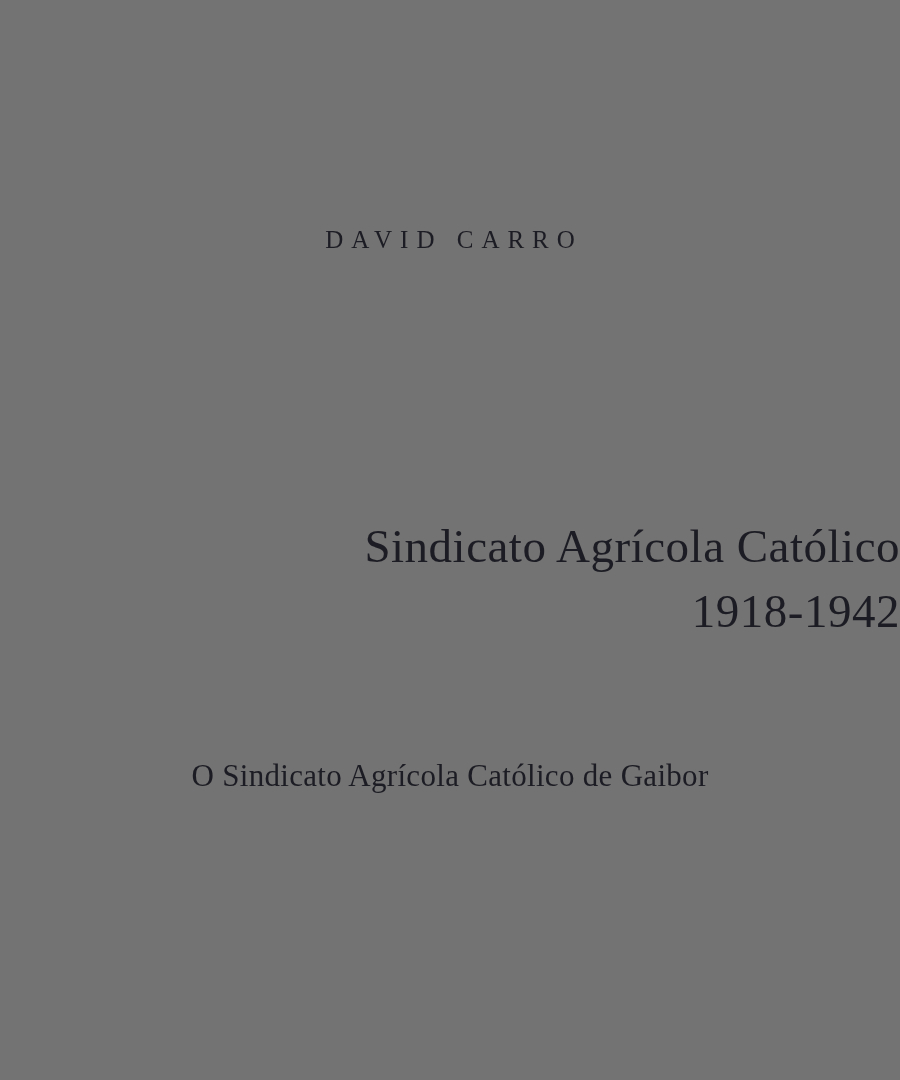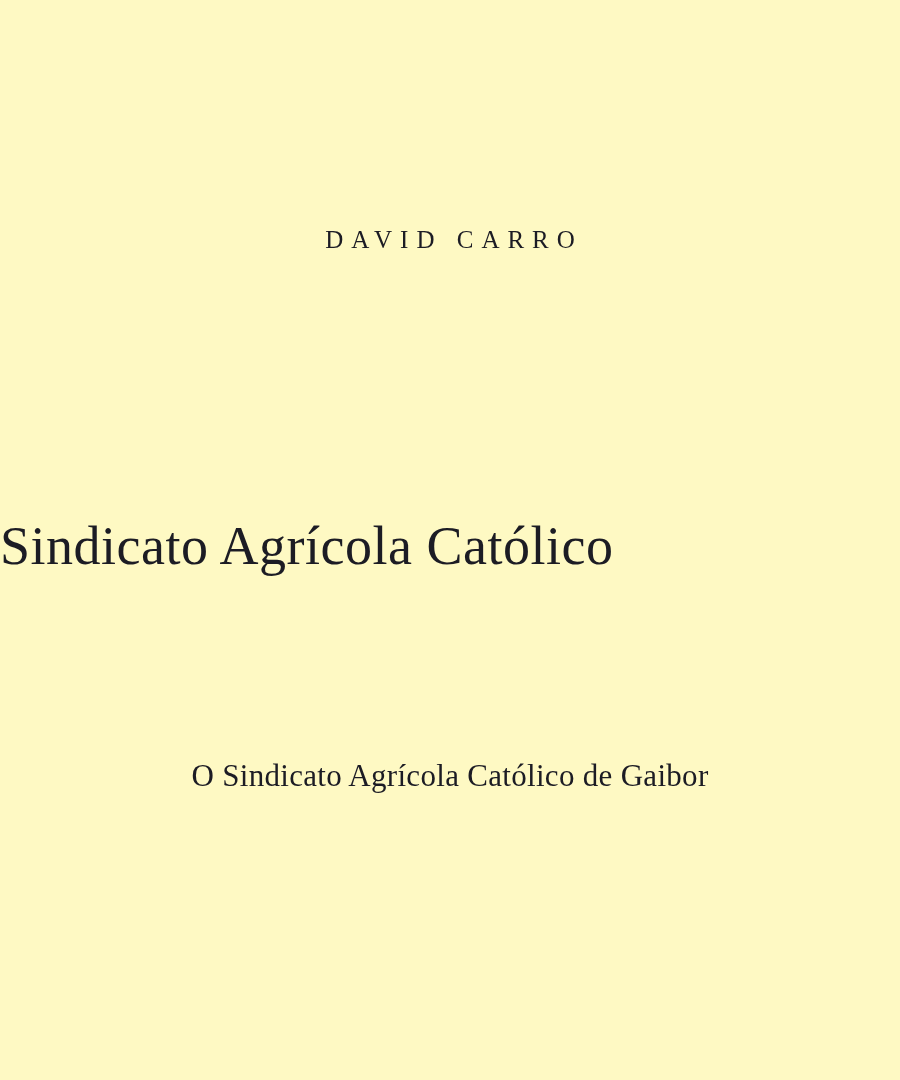--- a/index.html
+++ b/index.html
@@ -5,21 +5,21 @@
   html, body {
     margin: 0;
     padding: 0;
     background: #ffffff;
   }
   .page {
     position: relative;
     width: 900px;
     height: 1080px;
     margin: 0 auto;
-    background: #fef9c3;
+    background: #737373;
     overflow: hidden;
     font-family: "Liberation Serif", "DejaVu Serif", serif;
     color: #1c1c24;
   }
   .author {
     position: absolute;
     top: 226px;
     left: 0;
     width: 100%;
     text-align: center;
@@ -28,22 +28,22 @@
     letter-spacing: 8px;
     text-indent: 8px; 
     white-space: nowrap;
   }
   .title-block {
     position: absolute;
     top: 514px;
     left: 0;
     width: 100%;
     margin: 0;
-    text-align: left;
-    font-size: 54px;
+    text-align: right;
+    font-size: 47px;
     font-weight: 400;
     line-height: 65px;
     letter-spacing: 0.5px;
     white-space: nowrap;
   }
   .title-line {
     display: block;
   }
   .subtitle {
     position: absolute;
@@ -59,17 +59,18 @@
 </style>
 </head>
 <body>
 
 <div class="page">
 
   <div class="author">DAVID CARRO</div>
 
   <h1 class="title-block">
     <span class="title-line">Sindicato Agrícola Católico</span>
+    <span class="title-line">1918-1942</span>
   </h1>
 
   <div class="subtitle">O Sindicato Agrícola Católico de Gaibor</div>
 
 </div>
 
 </body></html>

